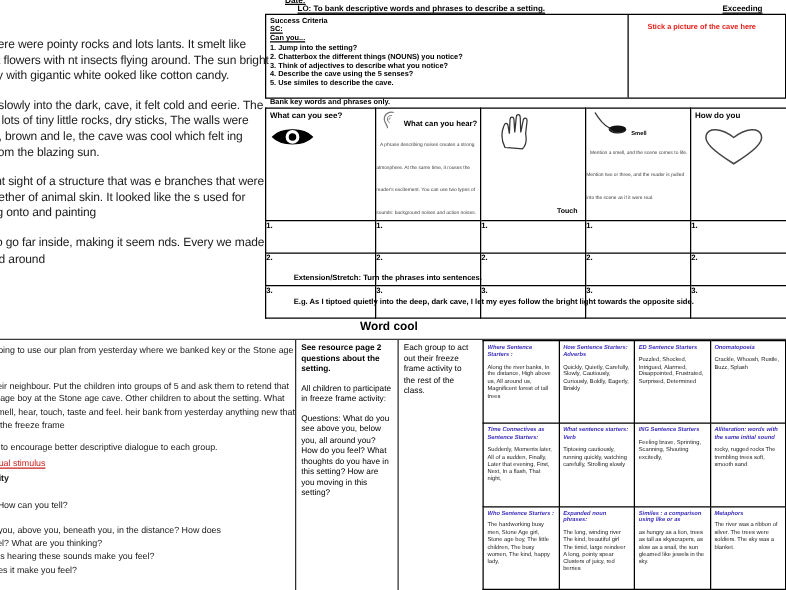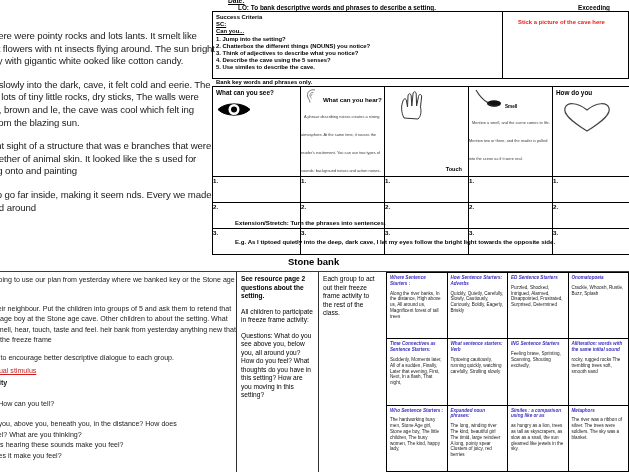--- a/index.html
+++ b/index.html
@@ -365,21 +365,21 @@
         <td class="num-cell">3.</td>
         <td class="num-cell">3.</td>
         <td class="num-cell">3.</td>
         <td class="num-cell">3.</td>
       </tr>
     </tbody>
       </table>
 
     <div class="ext-line">Extension/Stretch: Turn the phrases into sentences.</div>
     <div class="eg-line">E.g. As I tiptoed quietly into the deep, dark cave, I let my eyes follow the bright light towards the opposite side.</div>
-    <div class="word-bank-title">Stone bank</div>
+    <div class="word-bank-title">Word cool</div>
   </div>
 
   <div class="hr-divider"></div>
 
   <div class="bottom-section">
 
     <div class="plan-col">
       <p>today we are going to use our plan from yesterday where we banked key or the Stone age cave.</p>
       <p>eir plan with their neighbour. Put the children into groups of 5 and ask them to retend that they are Stone age boy at the Stone age cave. Other children to about the setting. What can you see, smell, hear, touch, taste and feel. heir bank from yesterday anything new that they liked from the freeze frame</p>
       <p>acting, teacher to encourage better descriptive dialogue to each group.</p>

